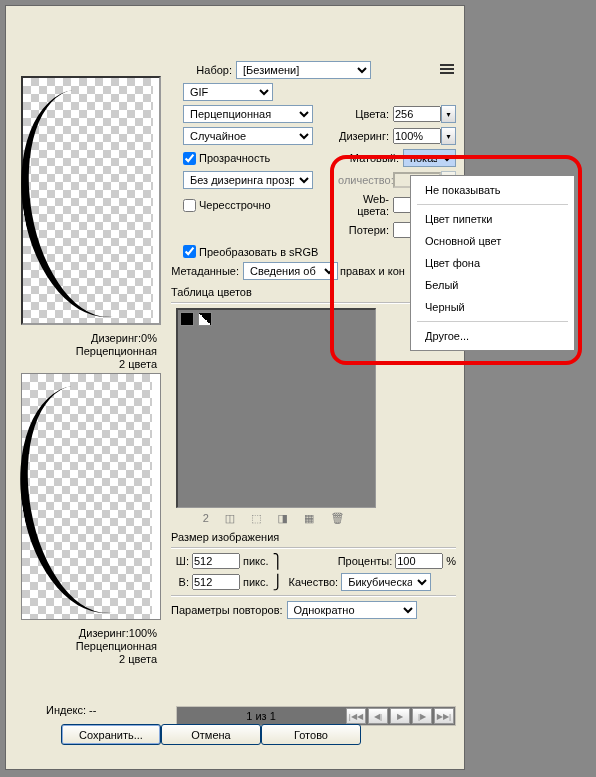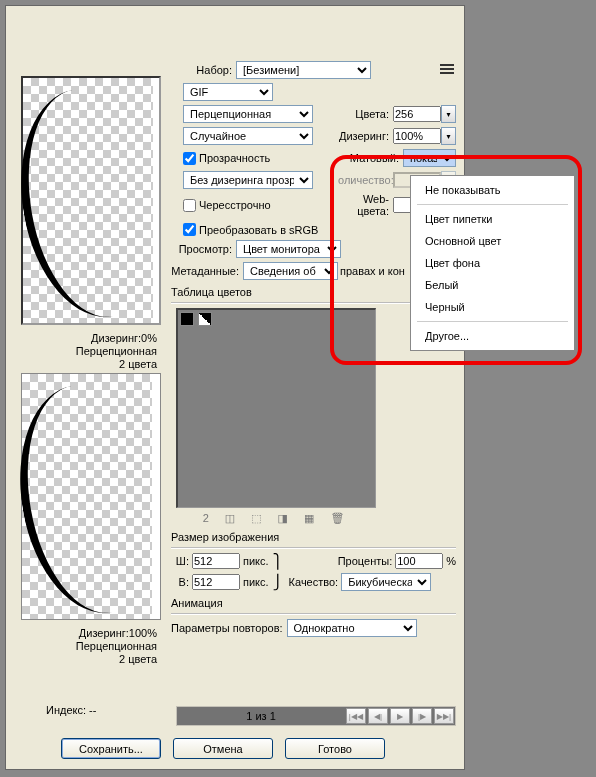--- a/index.html
+++ b/index.html
@@ -27,21 +27,21 @@
 .btn-arrow { width: 15px; height: 18px; border: 1px solid #7f9db9; background: linear-gradient(#fefefe,#dcdcdc); display: inline-flex; align-items: center; justify-content: center; font-size: 8px; }
 .menu-icon { width: 18px; height: 14px; position: relative; }
 .menu-icon::before { content: ''; position: absolute; width: 14px; height: 2px; background: #333; box-shadow: 0 4px 0 #333, 0 8px 0 #333; left: 2px; top: 1px; }
 .chk { width: 13px; height: 13px; }
 .section-label { font-size: 11px; margin: 6px 0 3px; }
 .divider { border-top: 1px solid #bbb; border-bottom: 1px solid #fff; margin: 4px 0; }
 .color-table { width: 200px; height: 200px; background: #808080; border: 1px solid #999; border-top: 2px solid #444; border-left: 2px solid #444; margin-left: 5px; }
 .swatch { width: 14px; height: 14px; background: #000; border: 1px solid #888; margin: 2px; display: inline-block; }
 .swatch2 { background-image: linear-gradient(45deg,#fff 50%,#000 50%); }
 .table-tools { display: flex; justify-content: center; gap: 16px; margin-top: 4px; padding-left: 5px; width: 200px; color: #777; }
-.bottom-buttons { position: absolute; bottom: 10px; left: 55px; display: flex; gap: 12px; }
+.bottom-buttons { position: absolute; bottom: 24px; left: 55px; display: flex; }
 .btn { width: 100px; height: 21px; border: 1px solid #003c74; background: linear-gradient(#fefefe,#ece9d8); border-radius: 3px; }
 .btn-default { box-shadow: 0 0 0 1px #88aadd inset; }
 .dropdown-menu { position: absolute; left: 410px; top: 175px; width: 165px; background: #fff; border: 1px solid #888; padding: 3px 0; }
 .dropdown-menu .item { padding: 5px 14px; cursor: default; }
 .dropdown-menu .sep { border-top: 1px solid #ccc; margin: 3px 6px; }
 .red-highlight { position: absolute; left: 330px; top: 155px; width: 252px; height: 210px; border: 4px solid #e00; border-radius: 16px; pointer-events: none; }
 .index-text { position: absolute; left: 40px; top: 698px; }
 .pager { position: absolute; left: 170px; top: 700px; width: 280px; background: #737373; border: 1px solid #c5c2b8; height: 20px; display: flex; align-items: center; }
 .pager-text { flex: 1; text-align: center; }
 .pager-btns { display: flex; }
@@ -114,27 +114,29 @@
       <span class="btn-arrow" style="opacity:.5">▾</span>
     </div>
     <div class="row" style="margin-left:12px">
       <input type="checkbox" class="chk" style="">
       <span style="margin-left:3px">Чересстрочно</span>
       <span style="flex:1"></span>
       <span class="label-r">Web-цвета:</span>
       <input class="inp-sm" style="">
       <span class="btn-arrow">▾</span>
     </div>
+    <div class="row">
+      <span style="flex:1"></span>
+      <span class="label-r">Потери:</span>
+      <input class="inp-sm" style="">
+      <span class="btn-arrow">▾</span>
+    </div>
     <div class="row" style="margin-left:12px;margin-top:6px">
       <input type="checkbox" class="chk" checked="" style="">
       <span style="margin-left:3px">Преобразовать в sRGB</span>
-    </div>
-    <div class="row">
-      <span class="label">Просмотр:</span>
-      <select style="width:105px"><option>Цвет монитора</option></select>
     </div>
     <div class="row">
       <span class="label" style="width:72px">Метаданные:</span>
       <select style="width:95px"><option>Сведения об авт</option></select>
       <span style="margin-left:2px">правах и кон</span>
     </div>
 
     <div class="section-label">Таблица цветов</div>
     <div class="divider"></div>
     <div class="color-table">
@@ -163,21 +165,20 @@
     </div>
     <div class="row">
       <span style="width:18px;text-align:right">В:</span>
       <input class="inp-sm" style="margin: 0px 3px;" value="512">
       <span>пикс.</span>
       <span style="width:12px;margin:0 4px;font-size:14px">⎭</span>
       <span>Качество:</span>
       <select style="width:90px;margin-left:3px"><option>Бикубическая</option></select>
     </div>
 
-    <div class="section-label">Анимация</div>
     <div class="divider"></div>
     <div class="row">
       <span>Параметры повторов:</span>
       <select style="width:130px;margin-left:4px"><option>Однократно</option></select>
     </div>
   </div>
 
   <div class="index-text">Индекс: --</div>
 
   <div class="pager">

